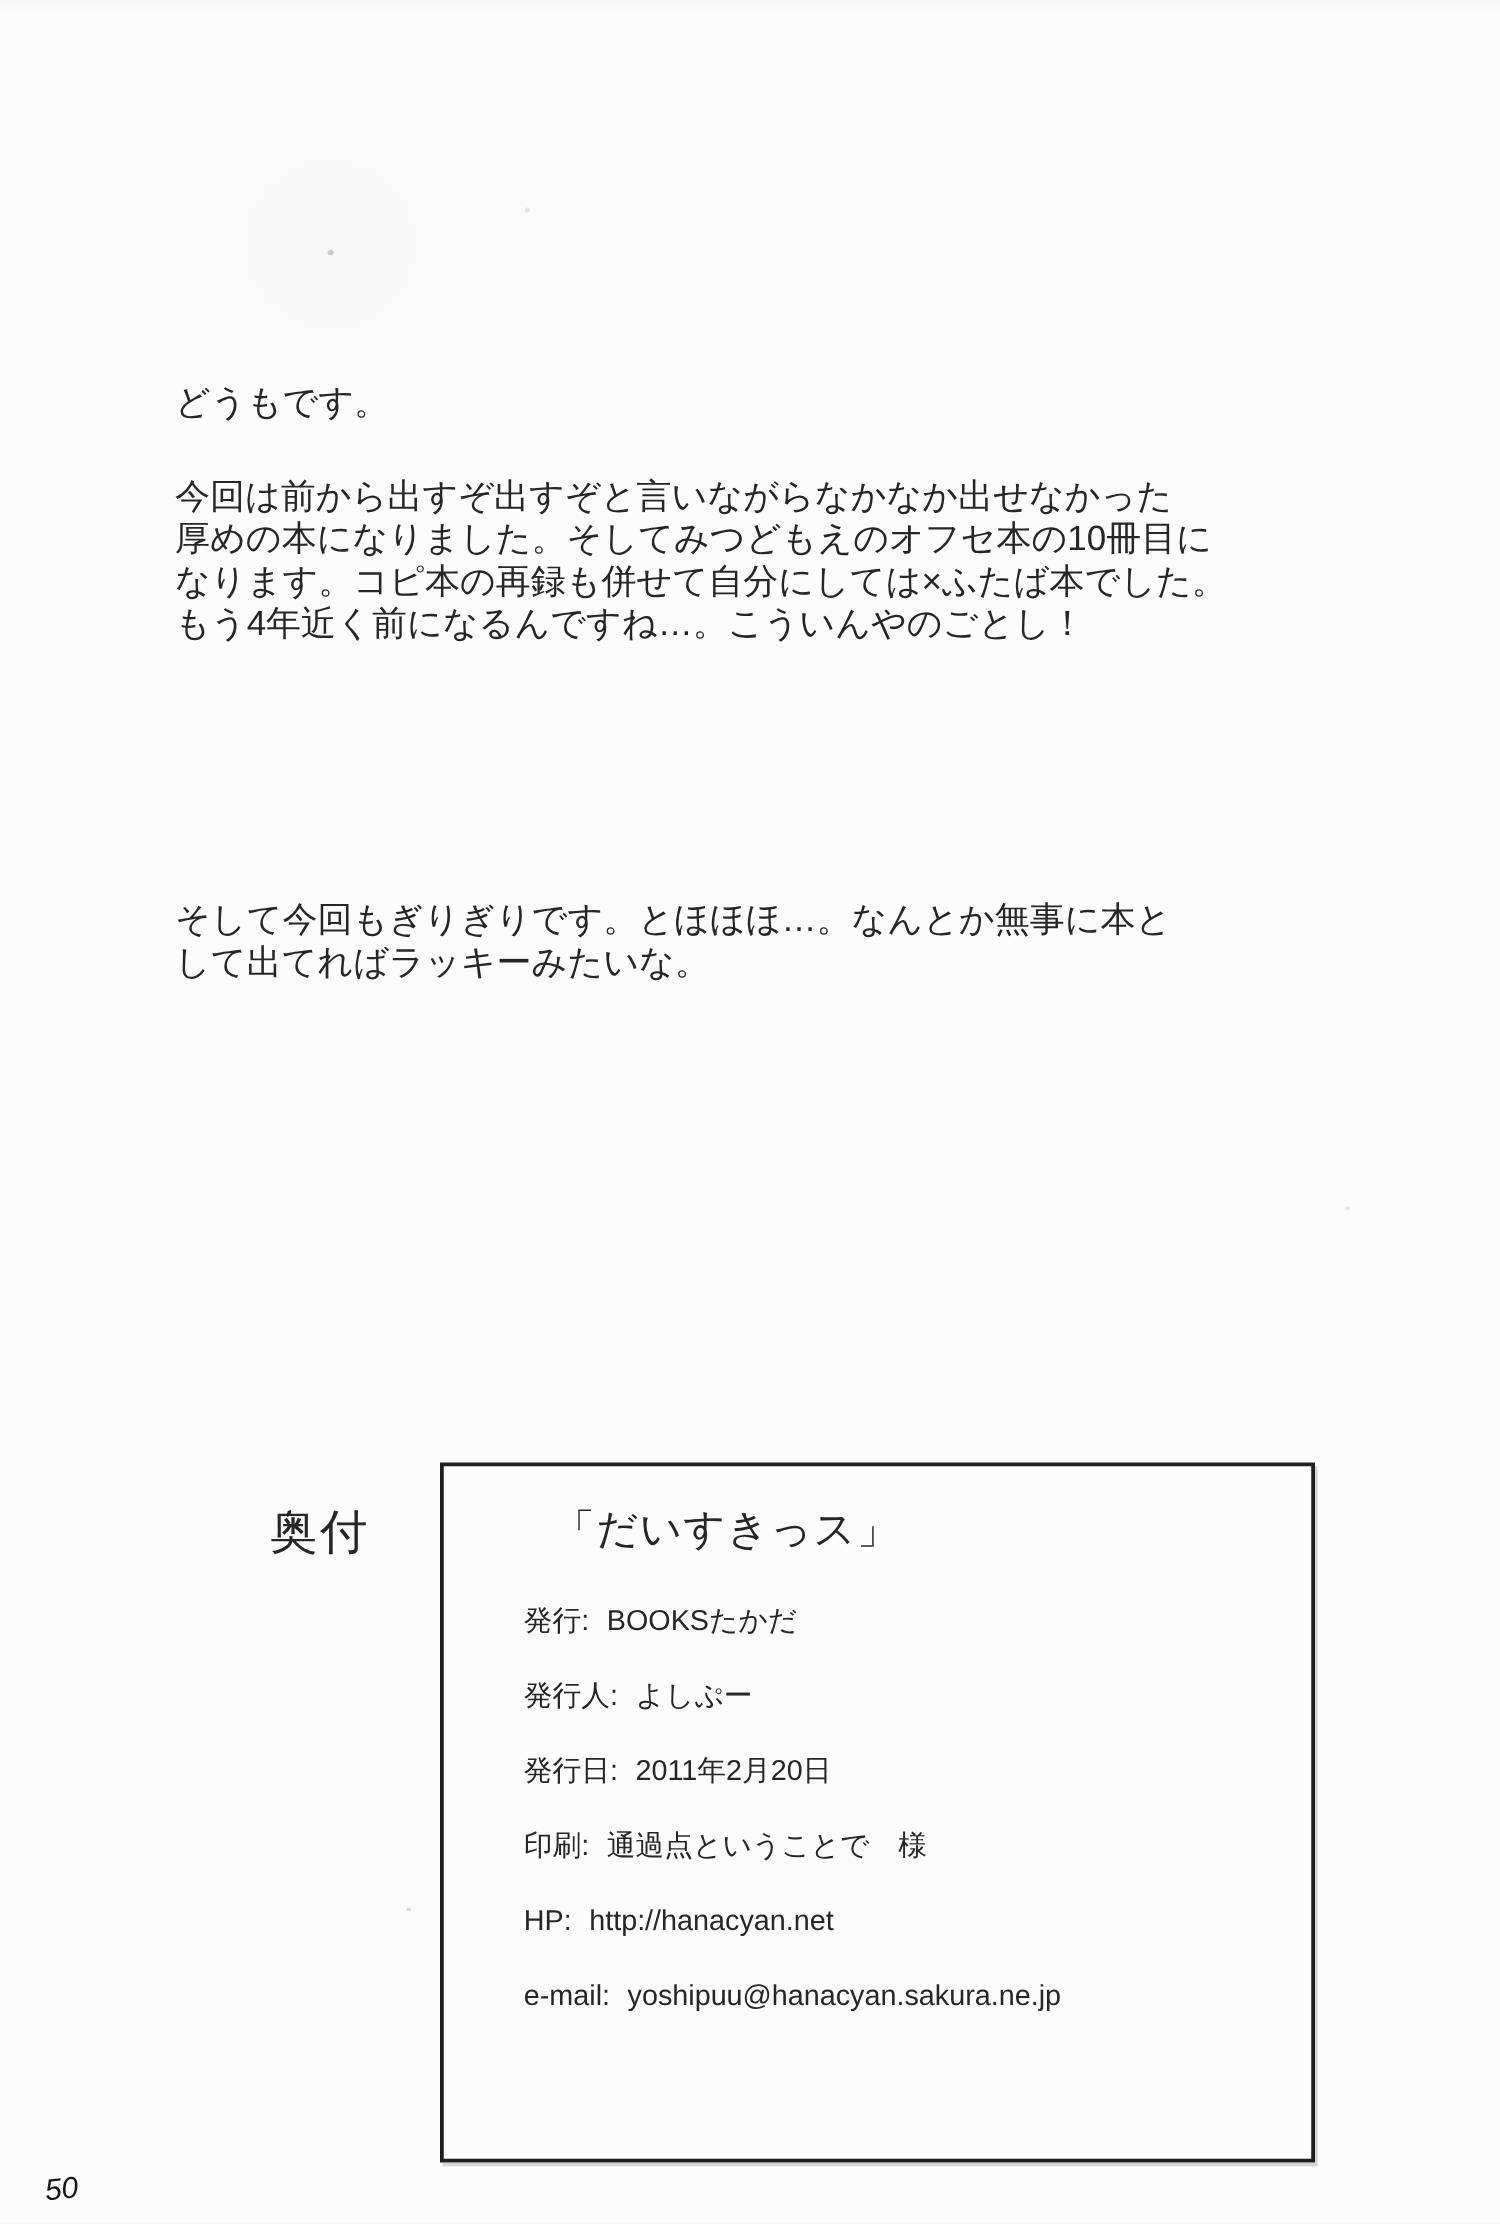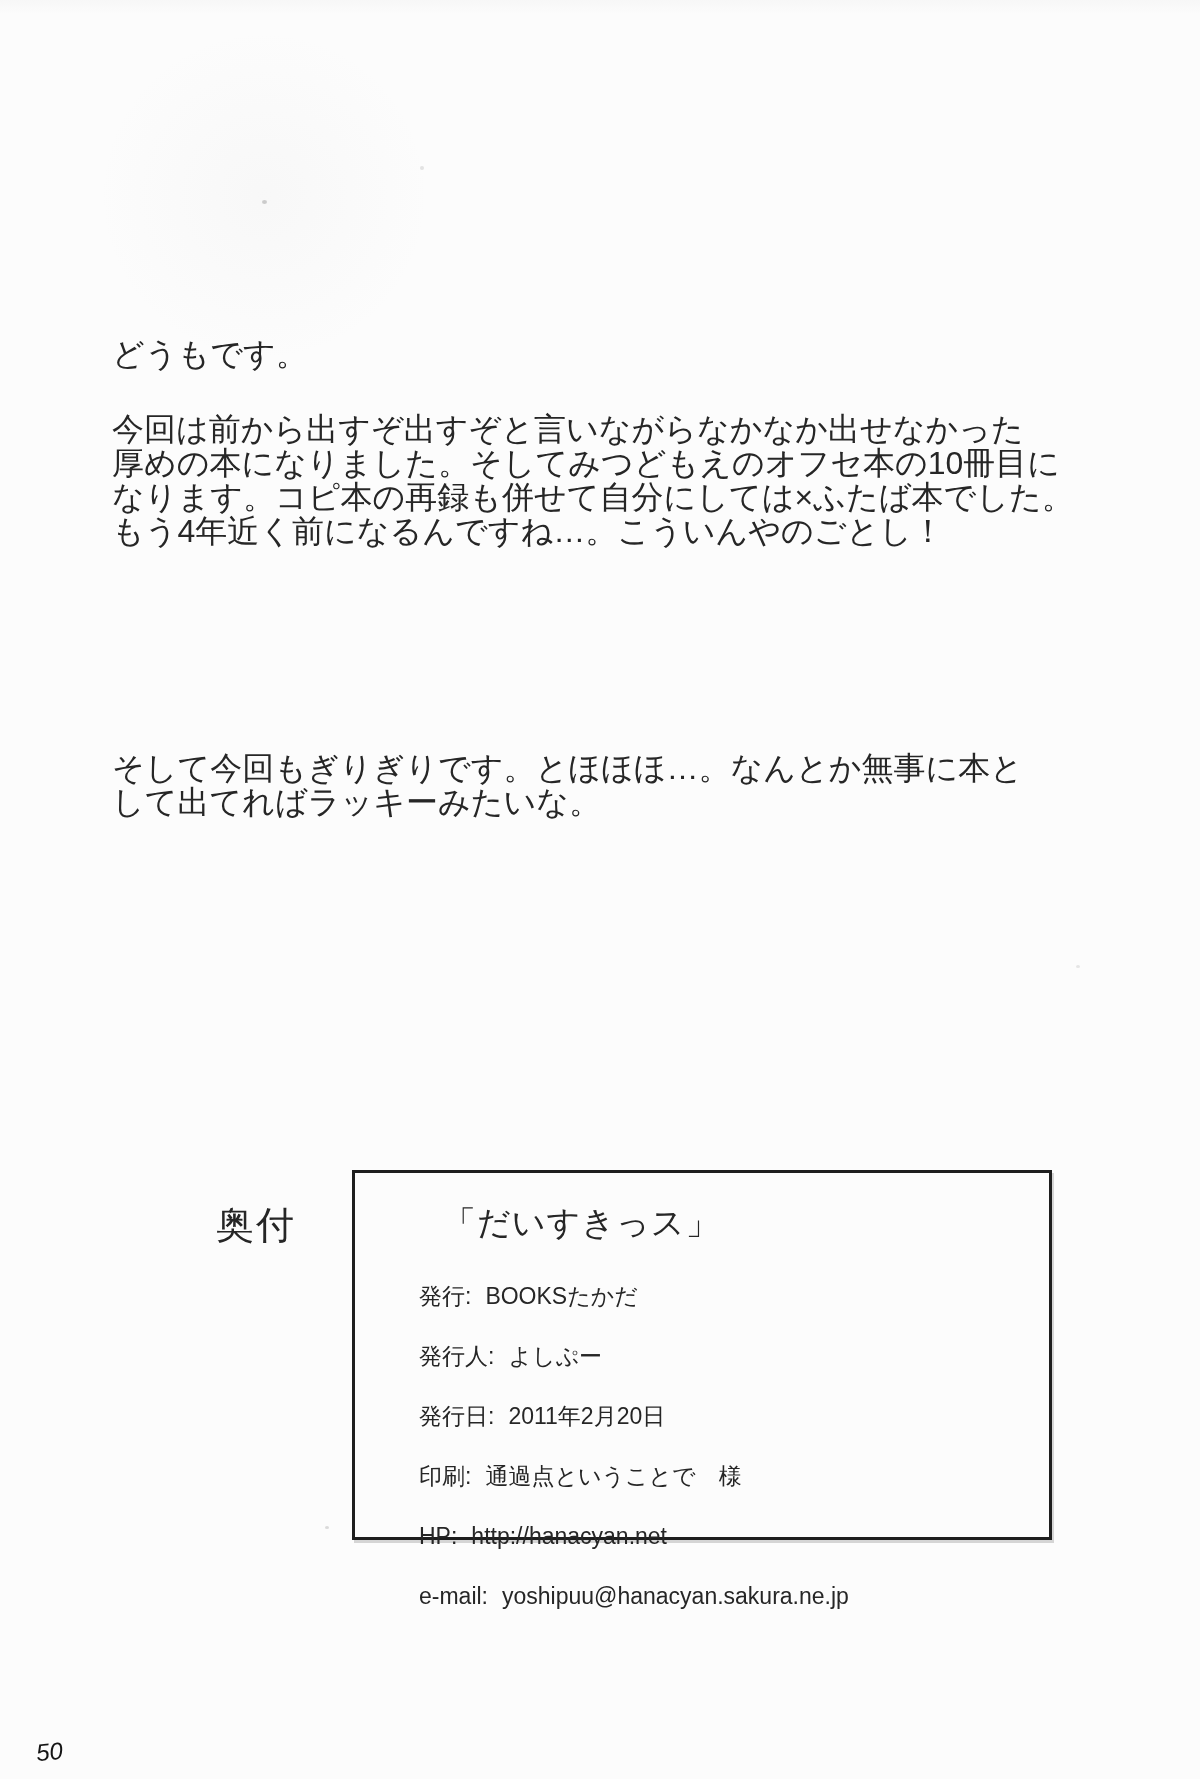--- a/index.html
+++ b/index.html
@@ -19,44 +19,43 @@
     margin:0 auto;
     background:var(--paper);
     background-image:
       radial-gradient(circle at 22% 11%, rgba(180,180,180,0.06), transparent 9%),
       linear-gradient(180deg, rgba(240,240,240,0.4) 0, rgba(252,252,252,0) 14px);
     overflow:hidden;
     color:var(--ink);
   }
   .tblock{
     position:absolute;
-    left:112px;
+    left:140px;
     width:840px;
-    font-size:32px;
+    font-size:28px;
     line-height:34px;
     letter-spacing:0px;
     color:var(--ink);
     white-space:nowrap;
-    margin-top:32px;
   }
   .tline{height:34px;}
   .colophon-label{
     position:absolute;
     left:216px;
     top:1200px;
     font-size:38px;
     letter-spacing:2px;
     color:var(--ink);
   }
   .colophon-box{
     position:absolute;
     left:352px;
     top:1170px;
     width:700px;
-    height:370px;
+    height:560px;
     box-sizing:border-box;
     border:3px solid var(--border);
     box-shadow:2px 3px 0 rgba(110,110,110,0.28);
     background:transparent;
   }
   .colophon-title{
     position:absolute;
     left:88px;
     top:28px;
     font-size:33px;

